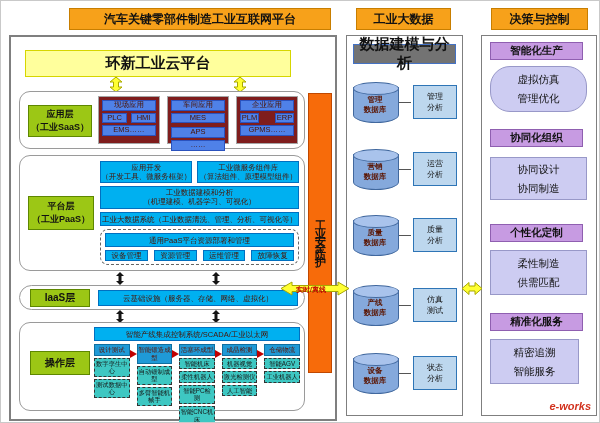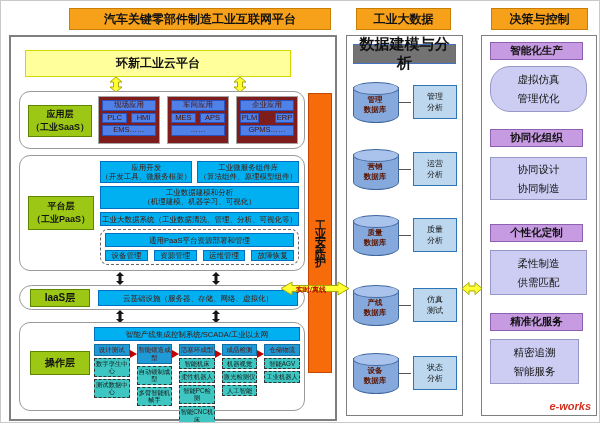--- a/index.html
+++ b/index.html
@@ -9,21 +9,21 @@
   .ml{white-space:pre-line;}
   .ctr{display:flex;align-items:center;justify-content:center;text-align:center;}
 
   
   .hdr{background:#F7A11A;border:1px solid #C87E00;font-weight:bold;font-size:12px;color:#111;}
 
   
   .panel{border:2px solid #7F7F7F;background:#fff;}
 
   
-  .banner{background:#FFFF9C;border:1px solid #D6D600;font-weight:bold;font-size:12px;color:#111;}
+  .banner{background:#FFFF9C;border:1px solid #D6D600;font-weight:bold;font-size:15px;color:#111;}
   .layerbox{border:1.5px solid #9a9a9a;border-radius:11px;background:#fff;}
   .greenlab{background:#9CC715;border:1px solid #5E8700;font-weight:bold;color:#111;}
   .bluebox{background:#4F81E8;border:1px solid #2A52BE;color:#4a1200;font-size:7.5px;line-height:1.15;}
   .cyanbox{background:#00B0F0;border:1px solid #0070C0;color:#4a1200;font-size:7.5px;line-height:1.2;}
   .group{border:1px solid #a6a6a6;background:#7f1d1d;display:flex;flex-direction:column;gap:2px;padding:3px;}
   .dashedwrap{border:1.5px dashed #666;border-radius:8px;display:flex;flex-direction:column;gap:3px;padding:3px 4px;}
   .colhdr{background:#1F9AD7;border:1px solid #0F6FA0;color:#5a1000;font-size:6.5px;line-height:1.2;padding:1px 0;text-align:center;}
   .colitem{background:#3EC7C2;border:1px dashed #333;color:#151515;font-size:6.3px;line-height:1.2;padding:1px 0;text-align:center;}
   .redarrow{width:0;height:0;border-left:7px solid #C00000;border-top:4px solid transparent;border-bottom:4px solid transparent;margin:6px 0 0 0;flex:0 0 auto;}
   .secbar{background:#F76B0A;border:1px solid #C04800;writing-mode:vertical-rl;text-orientation:upright;
@@ -77,21 +77,21 @@
         <div class="group" style="flex:1;">
           <div class="bluebox ctr">现场应用</div>
           <div style="display:flex;gap:4px;">
             <div class="bluebox ctr" style="flex:1;">PLC</div>
             <div class="bluebox ctr" style="flex:1;">HMI</div>
           </div>
           <div class="bluebox ctr">EMS……</div>
         </div>
         <div class="group" style="flex:1;">
           <div class="bluebox ctr">车间应用</div>
-          <div style="display:flex;gap:4px;">
+          <div style="display:flex;gap:4px;flex-direction:column;">
             <div class="bluebox ctr" style="flex:1;">MES</div>
             <div class="bluebox ctr" style="flex:1;">APS</div>
           </div>
           <div class="bluebox ctr">……</div>
         </div>
         <div class="group" style="flex:1;">
           <div class="bluebox ctr">企业应用</div>
           <div style="display:flex;gap:16px;">
             <div class="bluebox ctr" style="flex:1;">PLM</div>
             <div class="bluebox ctr" style="flex:1;">ERP</div>

